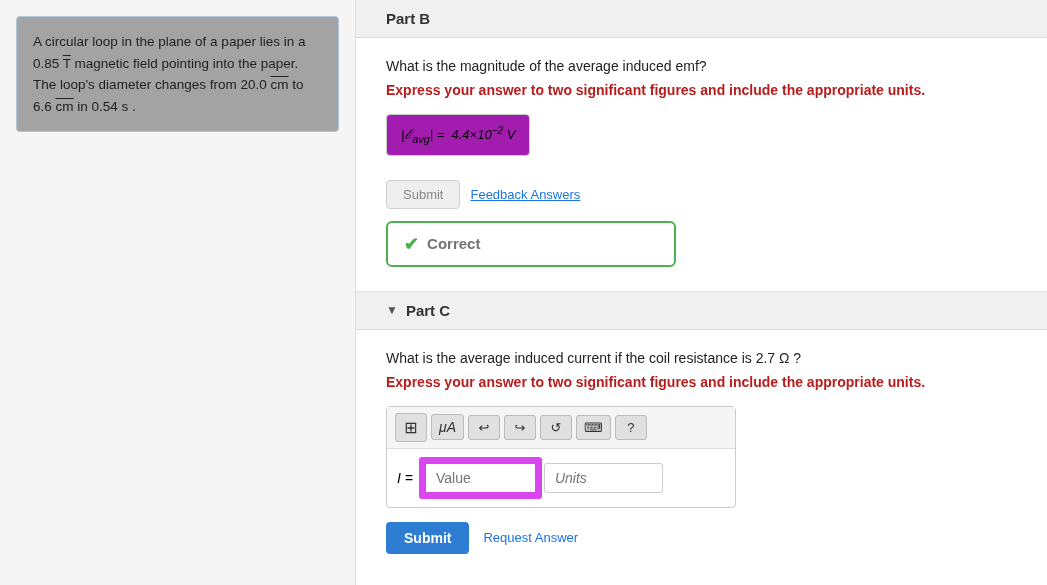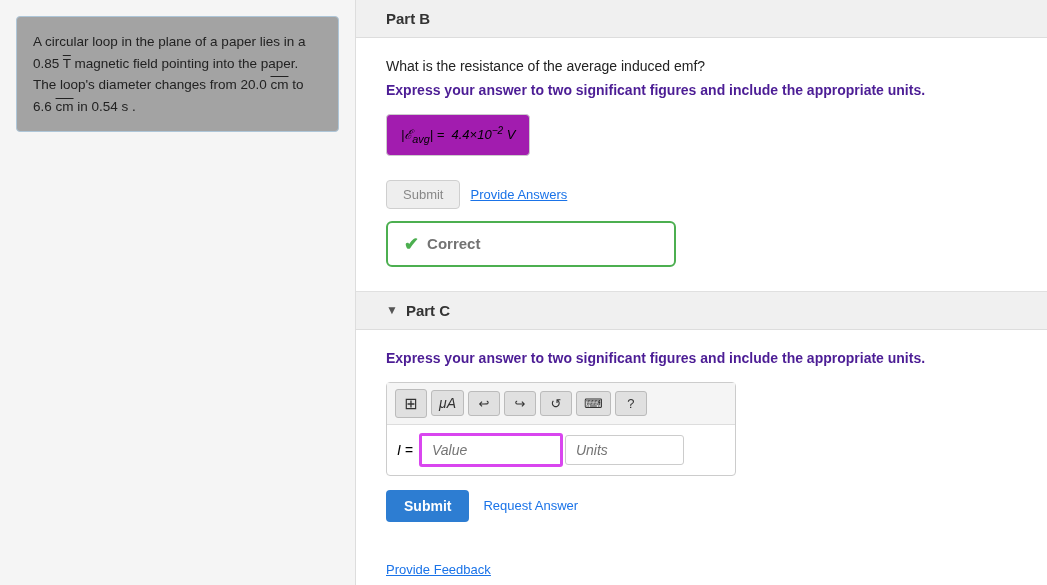--- a/index.html
+++ b/index.html
@@ -67,21 +67,21 @@
     }
 
     .question-text {
       font-size: 14px;
       color: #222;
       margin-bottom: 8px;
     }
     .instruction-text {
       font-size: 14px;
       font-weight: bold;
-      color: #4c1d95;
+      color: #b91c1c;
       margin-bottom: 16px;
     }
 
     
     .answer-box {
       border: 1px solid #ccc;
       border-radius: 4px;
       padding: 10px 14px;
       background: #a21caf;
       display: inline-flex;
@@ -186,27 +186,26 @@
       align-items: center;
       padding: 8px 10px;
     }
     .input-label {
       font-style: italic;
       font-size: 14px;
       margin-right: 6px;
       white-space: nowrap;
     }
     .value-input {
-      border: 3px solid #d946ef;
+      border: 7px solid #d946ef;
       border-radius: 3px;
       padding: 6px 10px;
       font-size: 14px;
-      width: 144px;
+      width: 123px;
       color: #999;
-      font-style: italic;
       background: #fff;
     }
     .units-input {
       border: 1px solid #ccc;
       border-radius: 3px;
       padding: 6px 10px;
       font-size: 14px;
       width: 119px;
       color: #999;
       font-style: italic;
@@ -263,49 +262,52 @@
   </div>
 </div>
 
 <div class="main-content">
 
   <div class="part-section">
     <div class="part-header">
       <span>Part B</span>
     </div>
     <div class="part-body">
-      <div class="question-text">What is the resistance of the average induced emf?</div>
+      <div class="question-text">What is the magnitude of the average induced emf?</div>
       <div class="instruction-text">Express your answer to two significant figures and include the appropriate units.</div>
 
       <div style="margin-bottom: 12px;">
         <div class="answer-box">
           <span class="formula">
             |ℰ<sub>avg</sub>| = &nbsp;4.4×10<sup>−2</sup> V
           </span>
         </div>
       </div>
 
       <div style="display:flex; align-items:center; margin-bottom: 12px;">
         <button class="btn-submit-outline" disabled="">Submit</button>
-        <a class="prev-answers-link">Provide Answers</a>
+        <a class="prev-answers-link">Feedback Answers</a>
       </div>
 
       <div class="correct-box">
         <span class="correct-check">✔</span>
         <span class="correct-label">Correct</span>
       </div>
     </div>
   </div>
 
   <div class="part-section">
     <div class="part-header">
       <span class="arrow-icon">▼</span>
       <span>Part C</span>
     </div>
     <div class="part-c-body">
+      <div class="question-text">
+        What is the average induced current if the coil resistance is 2.7 Ω ?
+      </div>
       <div class="instruction-text">Express your answer to two significant figures and include the appropriate units.</div>
 
       <div class="input-widget">
         <div class="widget-toolbar">
           <button class="toolbar-btn icon-grid">
             <span>⊞</span>
           </button>
           <button class="toolbar-btn units-btn">
             <span style="font-style:italic; font-size:14px;">μA</span>
           </button>

